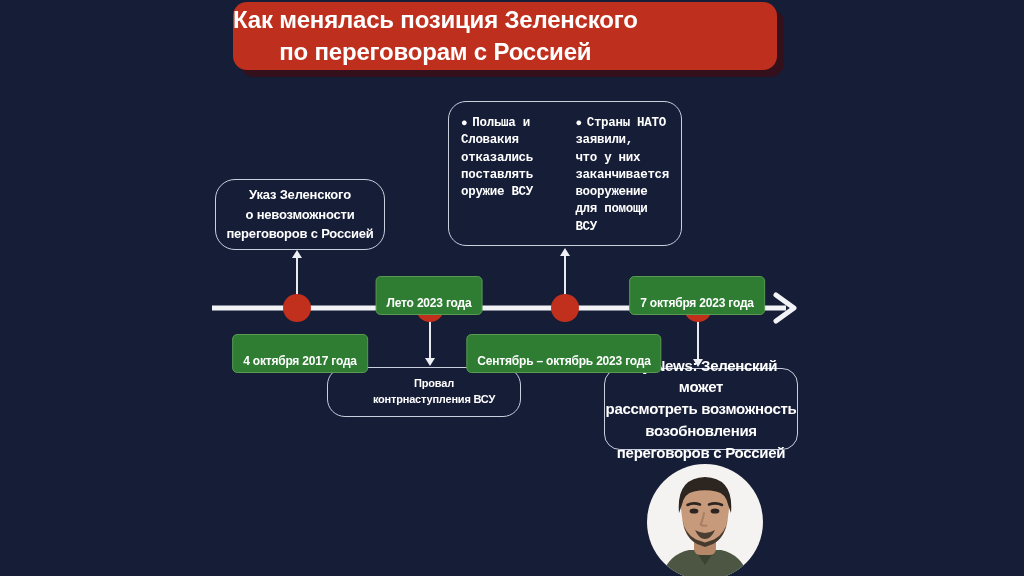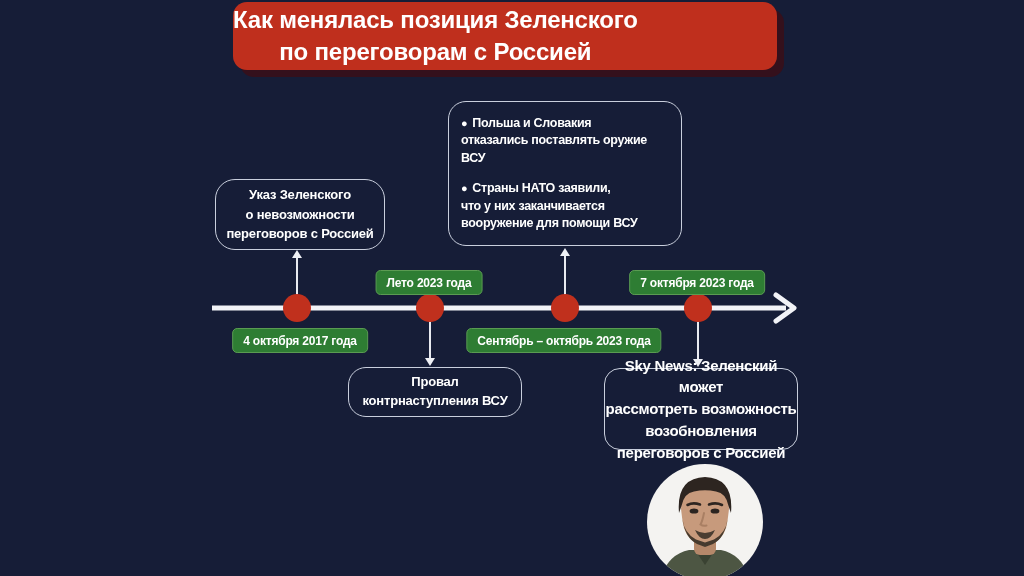--- a/index.html
+++ b/index.html
@@ -26,42 +26,42 @@
   .card{
     position:absolute;border:1.5px solid #c9cfdd;background:#161d37;
     text-align:center;letter-spacing:-0.2px;
   }
   .card-flex{display:flex;align-items:center;justify-content:center;}
   .card-decree{left:215px;top:179px;width:168px;height:69px;border-radius:20px;font-size:13px;line-height:1.5;}
   .card-reasons{
     left:448px;top:101px;width:234px;height:145px;border-radius:18px;
     text-align:left;padding:13px 12px;box-sizing:border-box;
     font-size:12.5px;line-height:1.38;letter-spacing:-0.3px;
-    display:flex;flex-direction:column;justify-content:space-between;
+    display:flex;flex-direction:row;justify-content:space-between;font-family:Liberation Mono, monospace;
   }
-  .card-counter{left:348px;top:367px;width:172px;height:48px;border-radius:18px;font-size:13px;line-height:1.45;}
+  .card-counter{left:327px;top:367px;width:172px;height:48px;border-radius:18px;font-size:11px;line-height:1.45;padding-left:20px;}
   .card-skynews{left:604px;top:368px;width:192px;height:80px;border-radius:16px;font-size:15px;line-height:1.45;letter-spacing:-0.3px;}
   .bullet-item .bullet{margin-right:5px;font-size:11px;}
 
   
   .timeline-axis{position:absolute;left:210px;top:288px;}
   .dot{
     position:absolute;top:294px;width:28px;height:28px;border-radius:50%;
     background:#c0301d;
   }
   .connector{position:absolute;width:2px;background:#e8eaf0;}
   .conn-arrow{position:absolute;width:0;height:0;}
   .conn-arrow.up{border-left:5px solid transparent;border-right:5px solid transparent;border-bottom:8px solid #eef0f5;}
   .conn-arrow.down{border-left:5px solid transparent;border-right:5px solid transparent;border-top:8px solid #eef0f5;}
 
   
   .badge{
     position:absolute;transform:translateX(-50%);
     background:#2e7d33;border:1px solid #5a9b52;border-radius:5px;
-    padding:5px 10px 4px;font-size:12px;letter-spacing:-0.2px;white-space:nowrap;
+    padding:19px 10px 4px;font-size:12px;letter-spacing:-0.2px;white-space:nowrap;margin-top:6px;
   }
 
   
   .portrait{position:absolute;left:645px;top:463px;width:120px;height:120px;}
 </style>
 </head>
 <body>
 
 <div class="stage">
 

